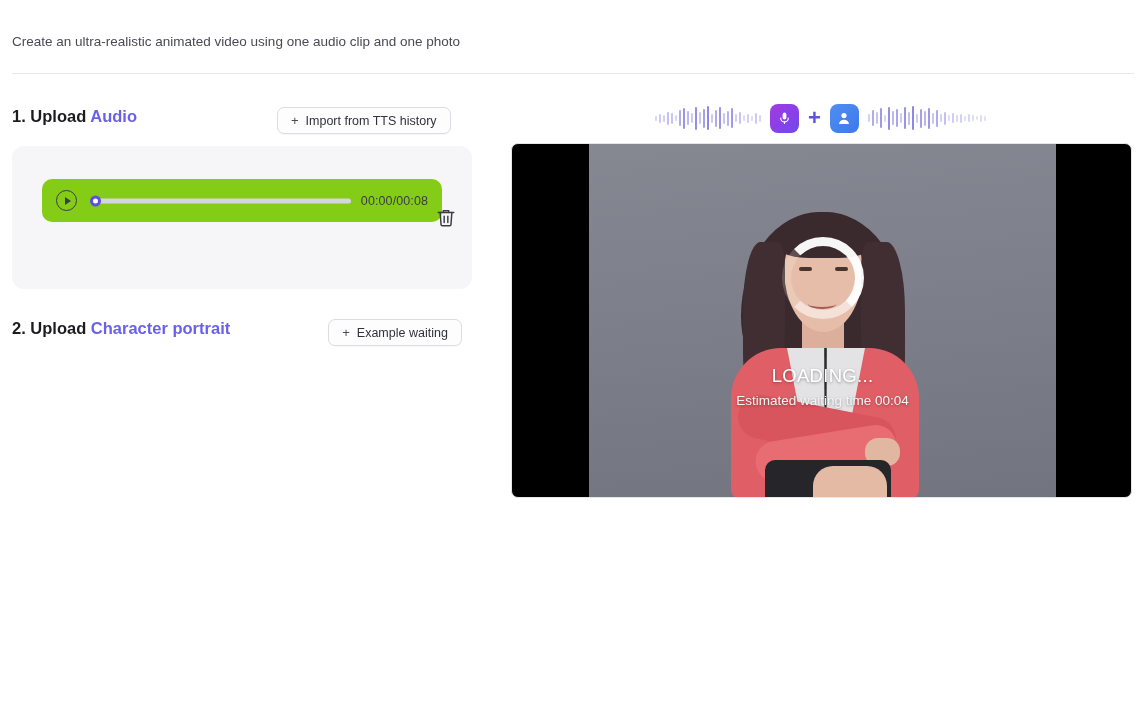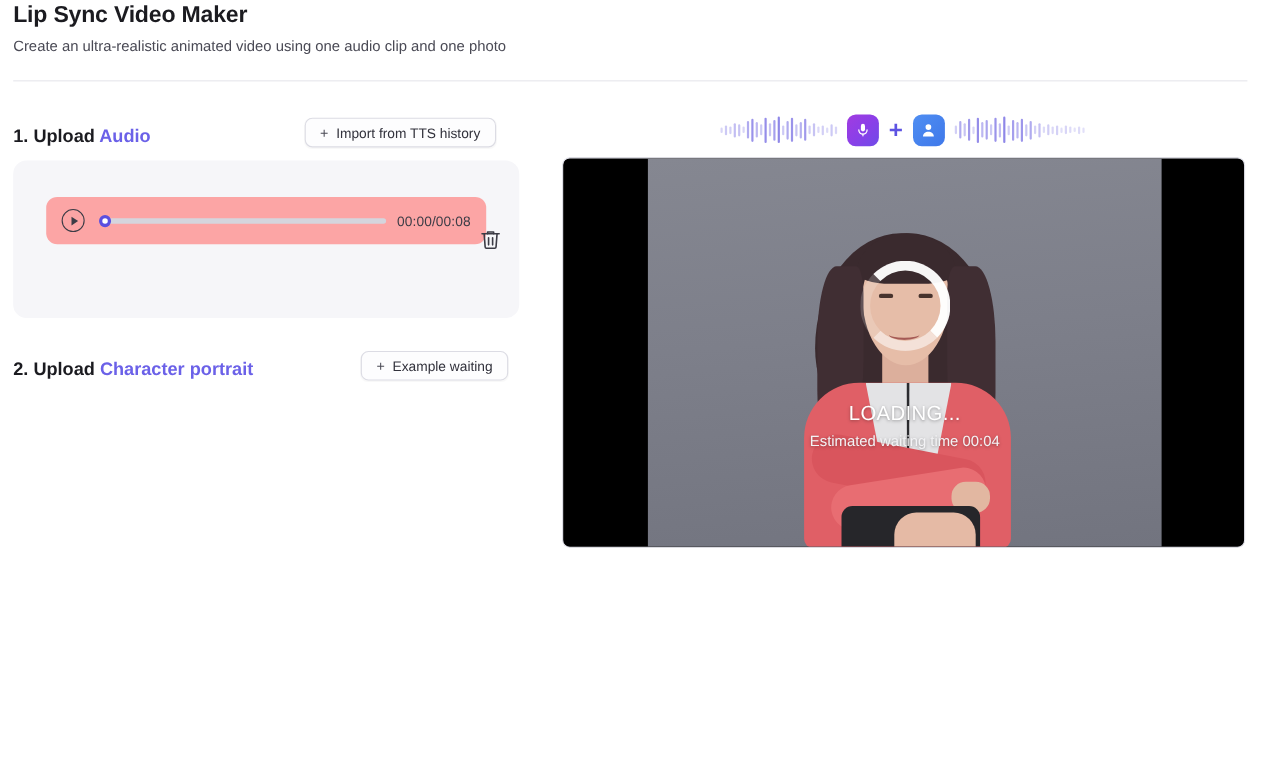--- a/index.html
+++ b/index.html
@@ -21,21 +21,21 @@
   .page-subtitle {
     position: absolute; left: 12px; top: 34px;
     font-size: 13.5px; color: #4a4a55; font-weight: 400;
   }
   .divider {
     position: absolute; left: 12px; top: 73px;
     width: 1122px; height: 1px; background: #e6e6ec;
   }
 
   
-  .sec-row { position: absolute; display: flex; align-items: flex-end; }
+  .sec-row { position: absolute; display: flex; align-items: flex-start; }
   .sec-title { font-size: 16.5px; font-weight: 700; color: #1b1b20; white-space: nowrap; }
   .sec-title .accent { color: #6b61e8; }
 
   .ghost-btn {
     display: inline-flex; align-items: center; gap: 7px;
     height: 27px; padding: 0 13px;
     border: 1px solid #dcdce4; border-radius: 7px;
     background: #fdfdfe; color: #32323c;
     font-size: 12.5px; white-space: nowrap;
     box-shadow: 0 1px 1px rgba(20,20,40,0.03);
@@ -45,21 +45,21 @@
 
   
   .audio-card {
     position: absolute; left: 12px; top: 146px;
     width: 460px; height: 143px;
     background: #f6f6f9; border-radius: 12px;
   }
   .audio-player {
     position: absolute; left: 30px; top: 33px;
     width: 400px; height: 43px;
-    background: #fca5a5; border-radius: 10px;
+    background: #84cc16; border-radius: 10px;
     display: flex; align-items: center; padding: 0 14px;
   }
   .play-btn {
     width: 21px; height: 21px; border-radius: 50%;
     border: 1.6px solid #3c3c46;
     display: flex; align-items: center; justify-content: center;
     flex: 0 0 auto; cursor: pointer; background: transparent;
   }
   .play-btn .tri {
     width: 0; height: 0; margin-left: 2px;
@@ -181,21 +181,20 @@
     position: absolute; left: 0; right: 0; top: 70.5%;
     text-align: center; color: #f3f3f5; font-size: 13.5px;
     z-index: 5; text-shadow: 0 1px 3px rgba(0,0,0,0.35);
   }
 </style>
 </head>
 <body>
 
 <div class="page">
 
-  <div class="page-title">Lip Sync Video Maker</div>
   <div class="page-subtitle">Create an ultra-realistic animated video using one audio clip and one photo</div>
   <div class="divider"></div>
 
   <div class="sec-row" style="left:12px; top:107px;">
     <div class="sec-title"><span>1. Upload </span><span class="accent">Audio</span></div>
     <div class="ghost-btn" style="margin-left:140px;">
       <span class="plus">+</span>
       <span>Import from TTS history</span>
     </div>
   </div>

